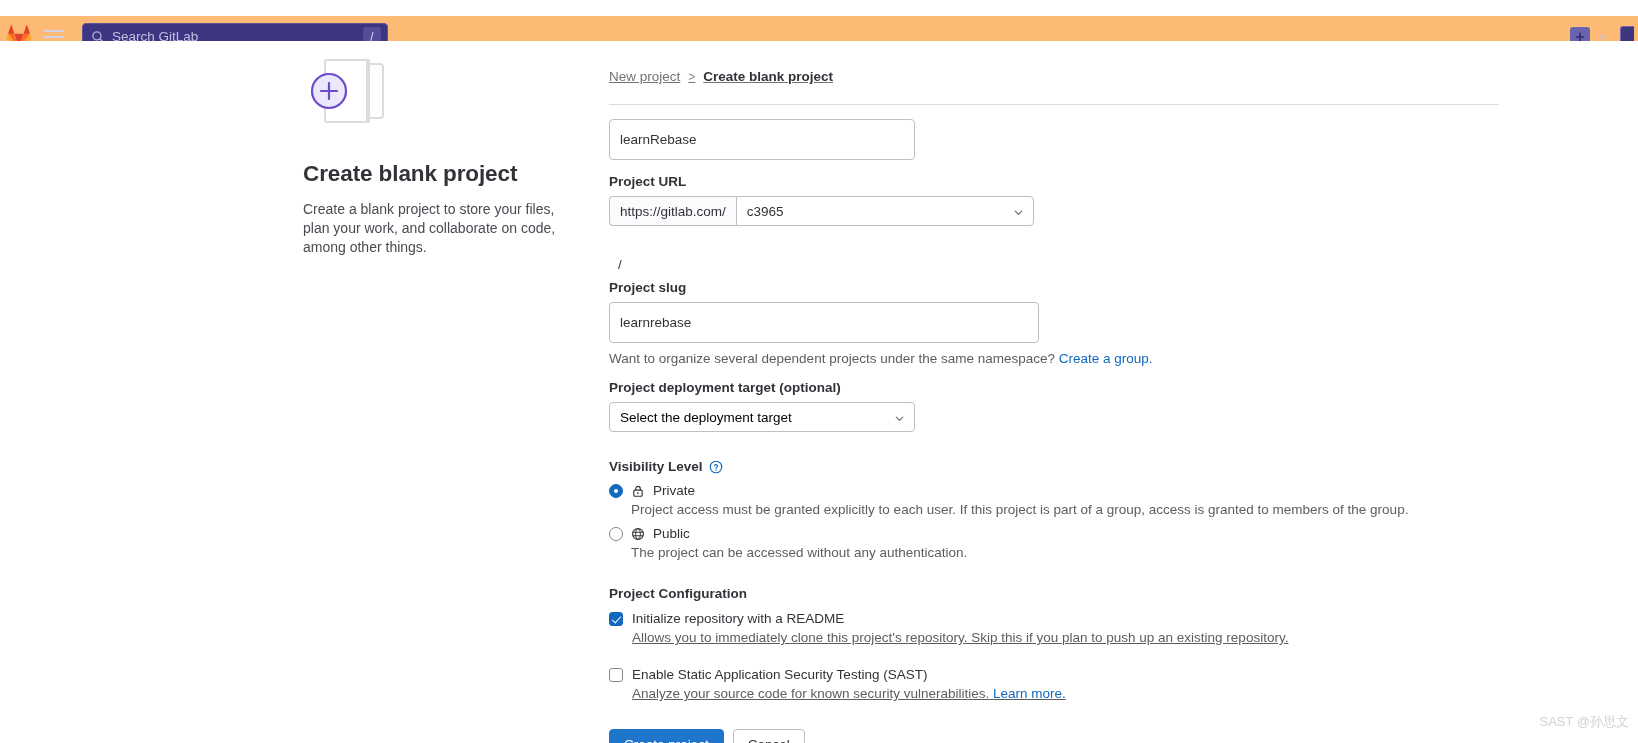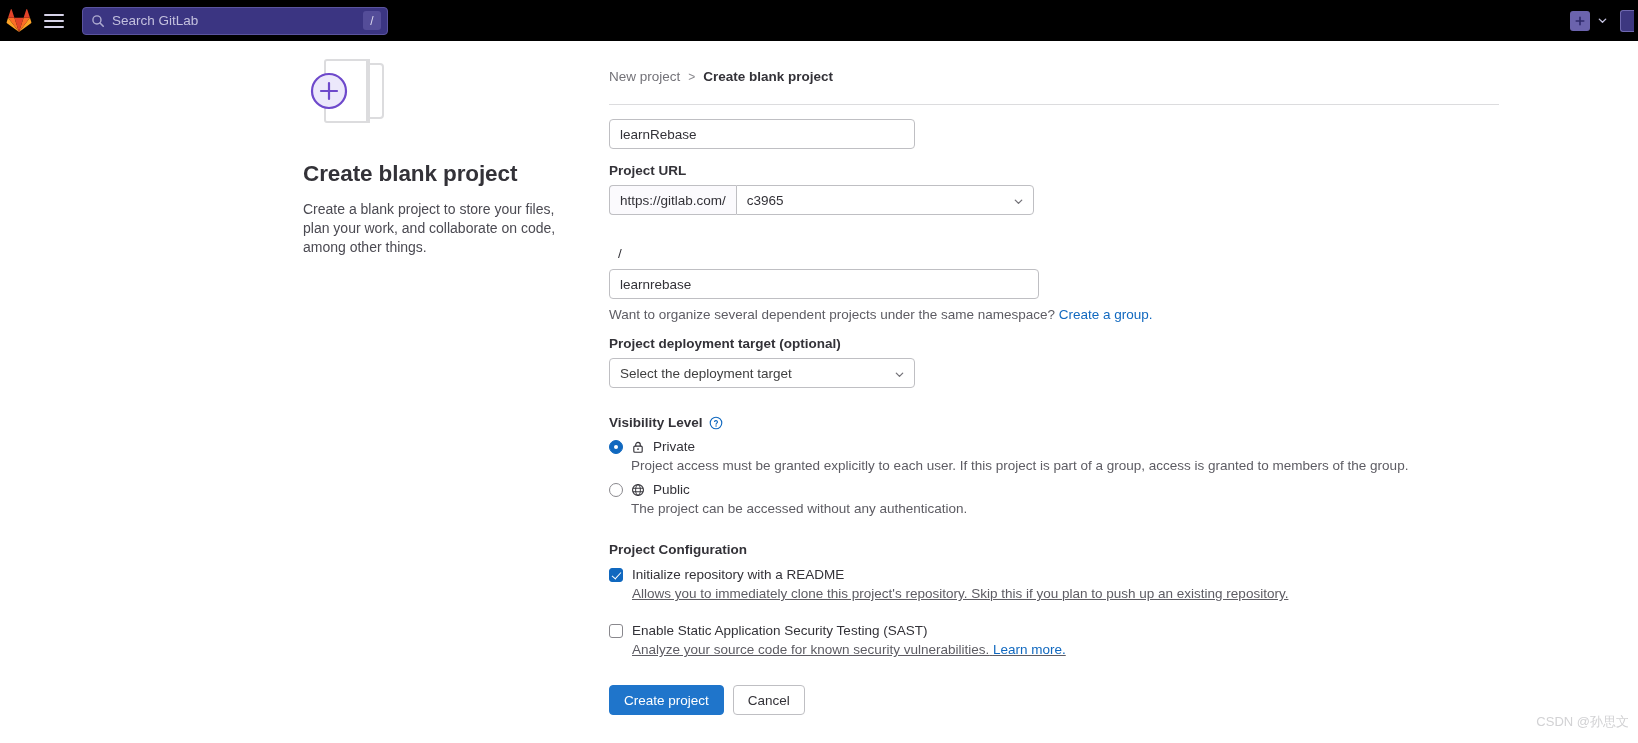--- a/index.html
+++ b/index.html
@@ -7,23 +7,23 @@
     margin: 0; padding: 0;
     width: 1638px; height: 743px;
     overflow: hidden;
     background: #ffffff;
     font-family: "Liberation Sans", sans-serif;
     -webkit-font-smoothing: antialiased;
   }
 
   
   .topbar {
-    position: absolute; top: 0; left: 0;
+    position: absolute; top: 16px; left: 0;
     width: 1638px; height: 41px;
-    background: #000000;
+    background: #fdba74;
     display: flex; align-items: center; justify-content: center;
   }
   .gl-logo {
     width: 26px; height: 25px;
     margin-left: 6px; margin-right: 12px;
     flex: 0 0 auto;
   }
   .hamburger {
     width: 22px; height: 22px;
     margin-right: 16px;
@@ -131,20 +131,21 @@
   .form {
     position: absolute;
     left: 609px; top: 28px;
     width: 890px;
   }
   .breadcrumb {
     font-size: 13.5px;
     display: flex; align-items: center;
     gap: 8px;
     color: #737278;
+    text-decoration: underline;
   }
   .breadcrumb .crumb-link { color: #737278; text-decoration: none; cursor: pointer; }
   .breadcrumb .crumb-sep { color: #89888d; font-size: 12px; }
   .breadcrumb .crumb-current { color: #333238; font-weight: 600; }
 
   .hr {
     height: 1px;
     background: #dcdcde;
     margin-top: 20px;
     width: 890px;
@@ -152,21 +153,21 @@
 
   .field-label {
     font-size: 13.5px;
     font-weight: 600;
     color: #333238;
     margin-bottom: 7px;
   }
   .group { margin-top: 14px; }
 
   .text-input {
-    height: 30px;
+    height: 41px;
     border: 1px solid #bfbfc3;
     border-radius: 4px;
     background: #fff;
     font-size: 13.5px;
     color: #333238;
     padding: 0 10px;
     display: flex; align-items: center;
     cursor: text;
   }
   .input-name { width: 306px; }
@@ -224,21 +225,21 @@
     margin-top: 8px;
   }
   .helper a { color: #1068bf; text-decoration: none; cursor: pointer; }
 
   .select-input {
     width: 306px; height: 30px;
     border: 1px solid #bfbfc3;
     border-radius: 4px;
     background: #fff;
     font-size: 13.5px;
-    color: #404040;
+    color: #000000;
     padding: 0 9px 0 10px;
     display: flex; align-items: center; justify-content: space-between;
     cursor: pointer;
   }
 
   .caret {
     width: 11px; height: 11px;
     flex: 0 0 auto;
   }
 
@@ -453,20 +454,21 @@
                   <path d="M2.5 4.5 6 8l3.5-3.5" fill="none" stroke="#737278" stroke-width="1.4" stroke-linecap="round" stroke-linejoin="round"></path>
                 </svg>
               </span>
             </div>
           </div>
         </div>
 
         <div class="slash-sep">/</div>
 
         <div class="slug-col">
+          <div class="field-label">Project slug</div>
           <div class="text-input slug-input">learnrebase</div>
         </div>
       </div>
 
       <div class="helper">
         <span>Want to organize several dependent projects under the same namespace?</span>
         <a>Create a group.</a>
       </div>
     </div>
 
@@ -539,14 +541,14 @@
         <a>Learn more.</a>
       </div>
     </div>
 
     <div class="btn-row">
       <div class="btn btn-primary">Create project</div>
       <div class="btn btn-default">Cancel</div>
     </div>
   </div>
 
-  <div class="watermark">CSDN @孙思文</div>
+  <div class="watermark">SAST @孙思文</div>
 </div>
 
 </body></html>

